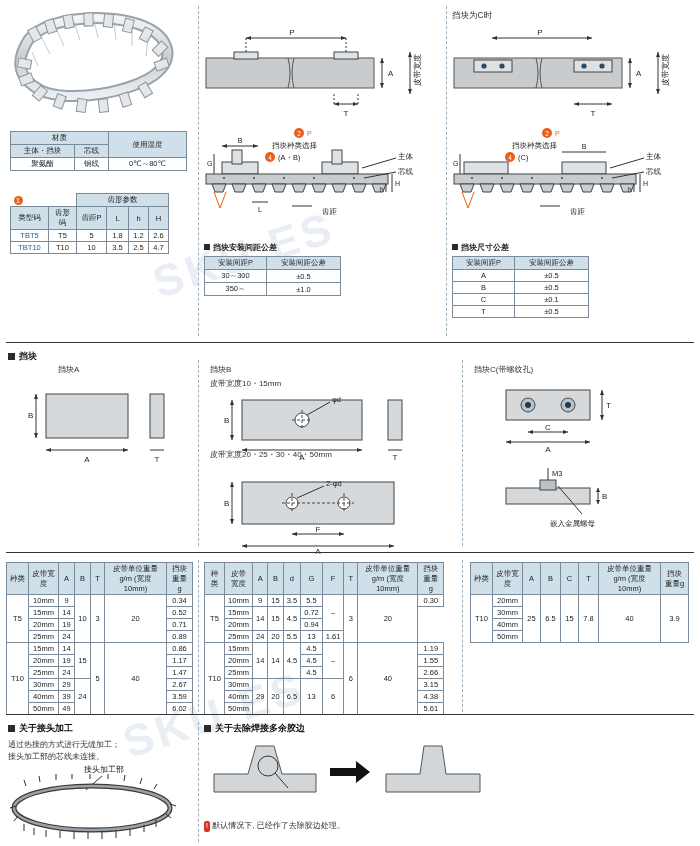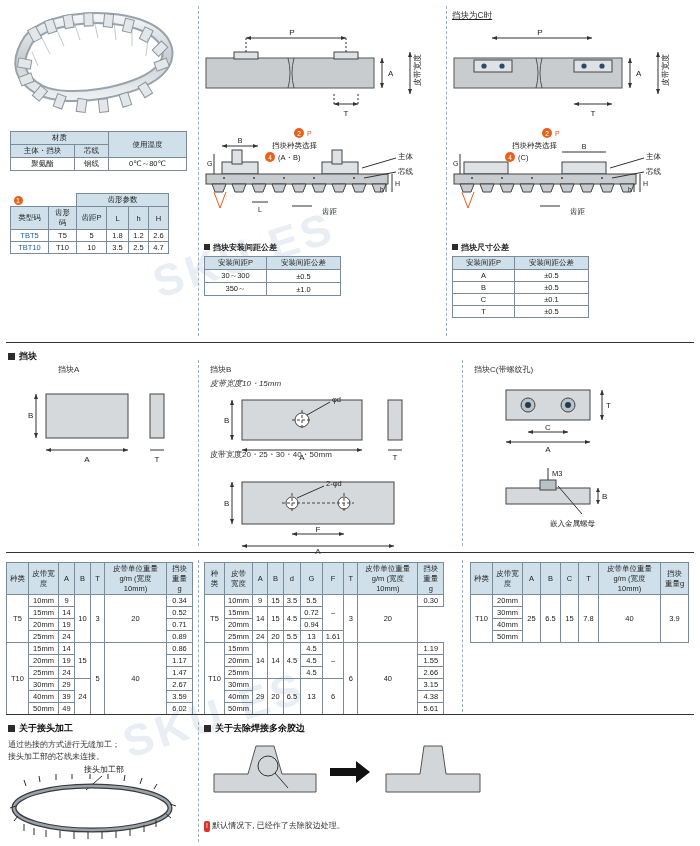--- a/index.html
+++ b/index.html
@@ -277,21 +277,21 @@
         </tr>
         <tr>
           <td>350～</td>
           <td>±1.0</td>
         </tr>
       </tbody>
           </table>
     </div>
   </div>
 
-  <div style="position:absolute; left:452px; top:10px; width:242px; height:330px;text-decoration:underline;">
+  <div style="position:absolute; left:452px; top:10px; width:242px; height:330px;">
     <div class="panel-title">挡块为C时</div>
 
     <svg width="240" height="100" viewBox="0 0 240 100" style="position:absolute;left:0;top:14px">
       <rect x="2" y="34" width="168" height="30" fill="#c9ccce" stroke="#555"></rect>
       <path d="M84,34 q4,15 0,30" fill="none" stroke="#555"></path>
       <path d="M90,34 q-4,15 0,30" fill="none" stroke="#555"></path>
       <rect x="22" y="36" width="38" height="12" fill="#dfe2e4" stroke="#444"></rect>
       <circle cx="32" cy="42" r="2.6" fill="#2b4a66"></circle>
           <circle cx="50" cy="42" r="2.6" fill="#2b4a66"></circle>
       <rect x="122" y="36" width="38" height="12" fill="#dfe2e4" stroke="#444"></rect>
@@ -413,21 +413,21 @@
     <text x="18" y="40" font-size="8" fill="#222">B</text>
     <line x1="36" y1="72" x2="118" y2="72" stroke="#333"></line>
     <path d="M36,72 l5,-2 v4 z" fill="#333"></path>
         <path d="M118,72 l-5,-2 v4 z" fill="#333"></path>
     <text x="77" y="84" font-size="8" text-anchor="middle" fill="#222">A</text>
     <line x1="140" y1="72" x2="154" y2="72" stroke="#333"></line>
     <text x="147" y="84" font-size="8" text-anchor="middle" fill="#222">T</text>
   </svg>
 
   <div style="position:absolute; left:210px; top:18px;" class="cap">挡块B</div>
-  <div style="position:absolute; left:210px; top:32px;font-style:italic;" class="cap">皮带宽度10・15mm</div>
+  <div style="position:absolute; left:210px; top:32px;" class="cap">皮带宽度10・15mm</div>
   <svg width="246" height="72" viewBox="0 0 246 72" style="position:absolute;left:206px;top:44px">
     <rect x="36" y="10" width="120" height="40" fill="#d5d9dc" stroke="#444"></rect>
     <circle cx="96" cy="30" r="7" fill="#fff" stroke="#444"></circle>
     <line x1="86" y1="30" x2="106" y2="30" stroke="#444" stroke-dasharray="3,2"></line>
     <line x1="96" y1="20" x2="96" y2="40" stroke="#444" stroke-dasharray="3,2"></line>
     <line x1="101" y1="25" x2="124" y2="12" stroke="#333"></line>
     <text x="126" y="12" font-size="7.5" fill="#222">φd</text>
     <rect x="182" y="10" width="14" height="40" fill="#d5d9dc" stroke="#444"></rect>
     <line x1="26" y1="10" x2="26" y2="50" stroke="#333"></line>
     <path d="M26,10 l-2,5 h4 z" fill="#333"></path>

